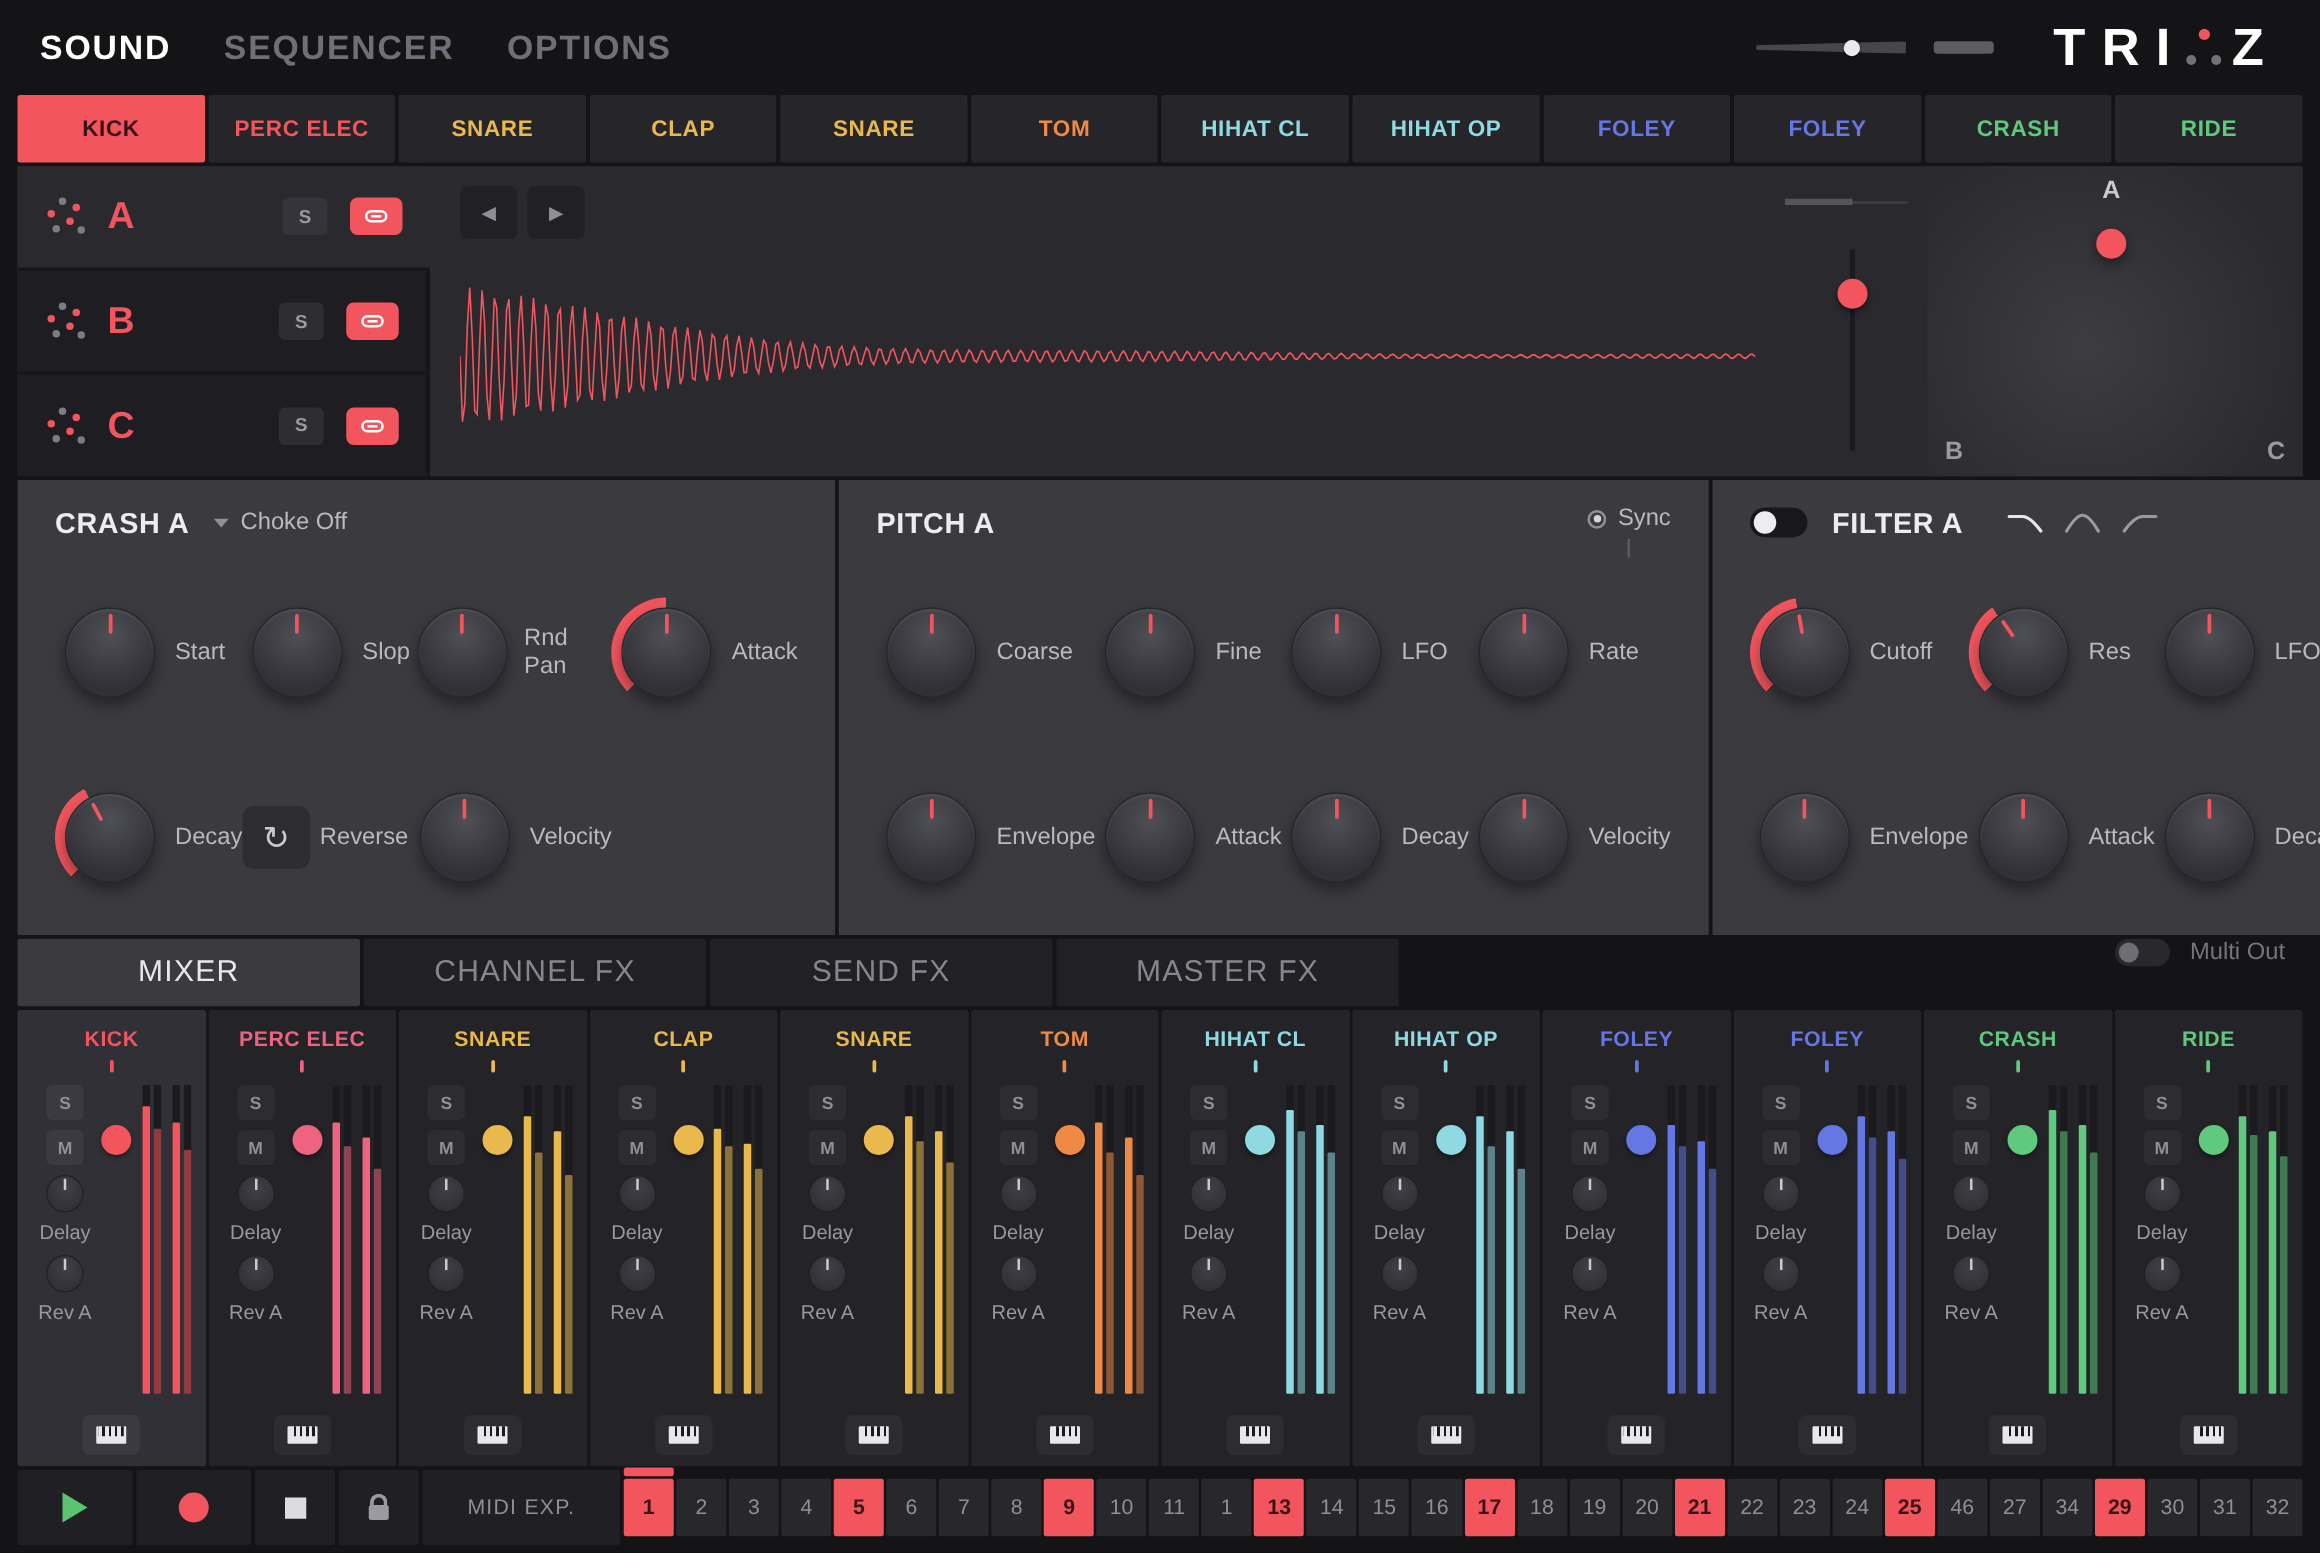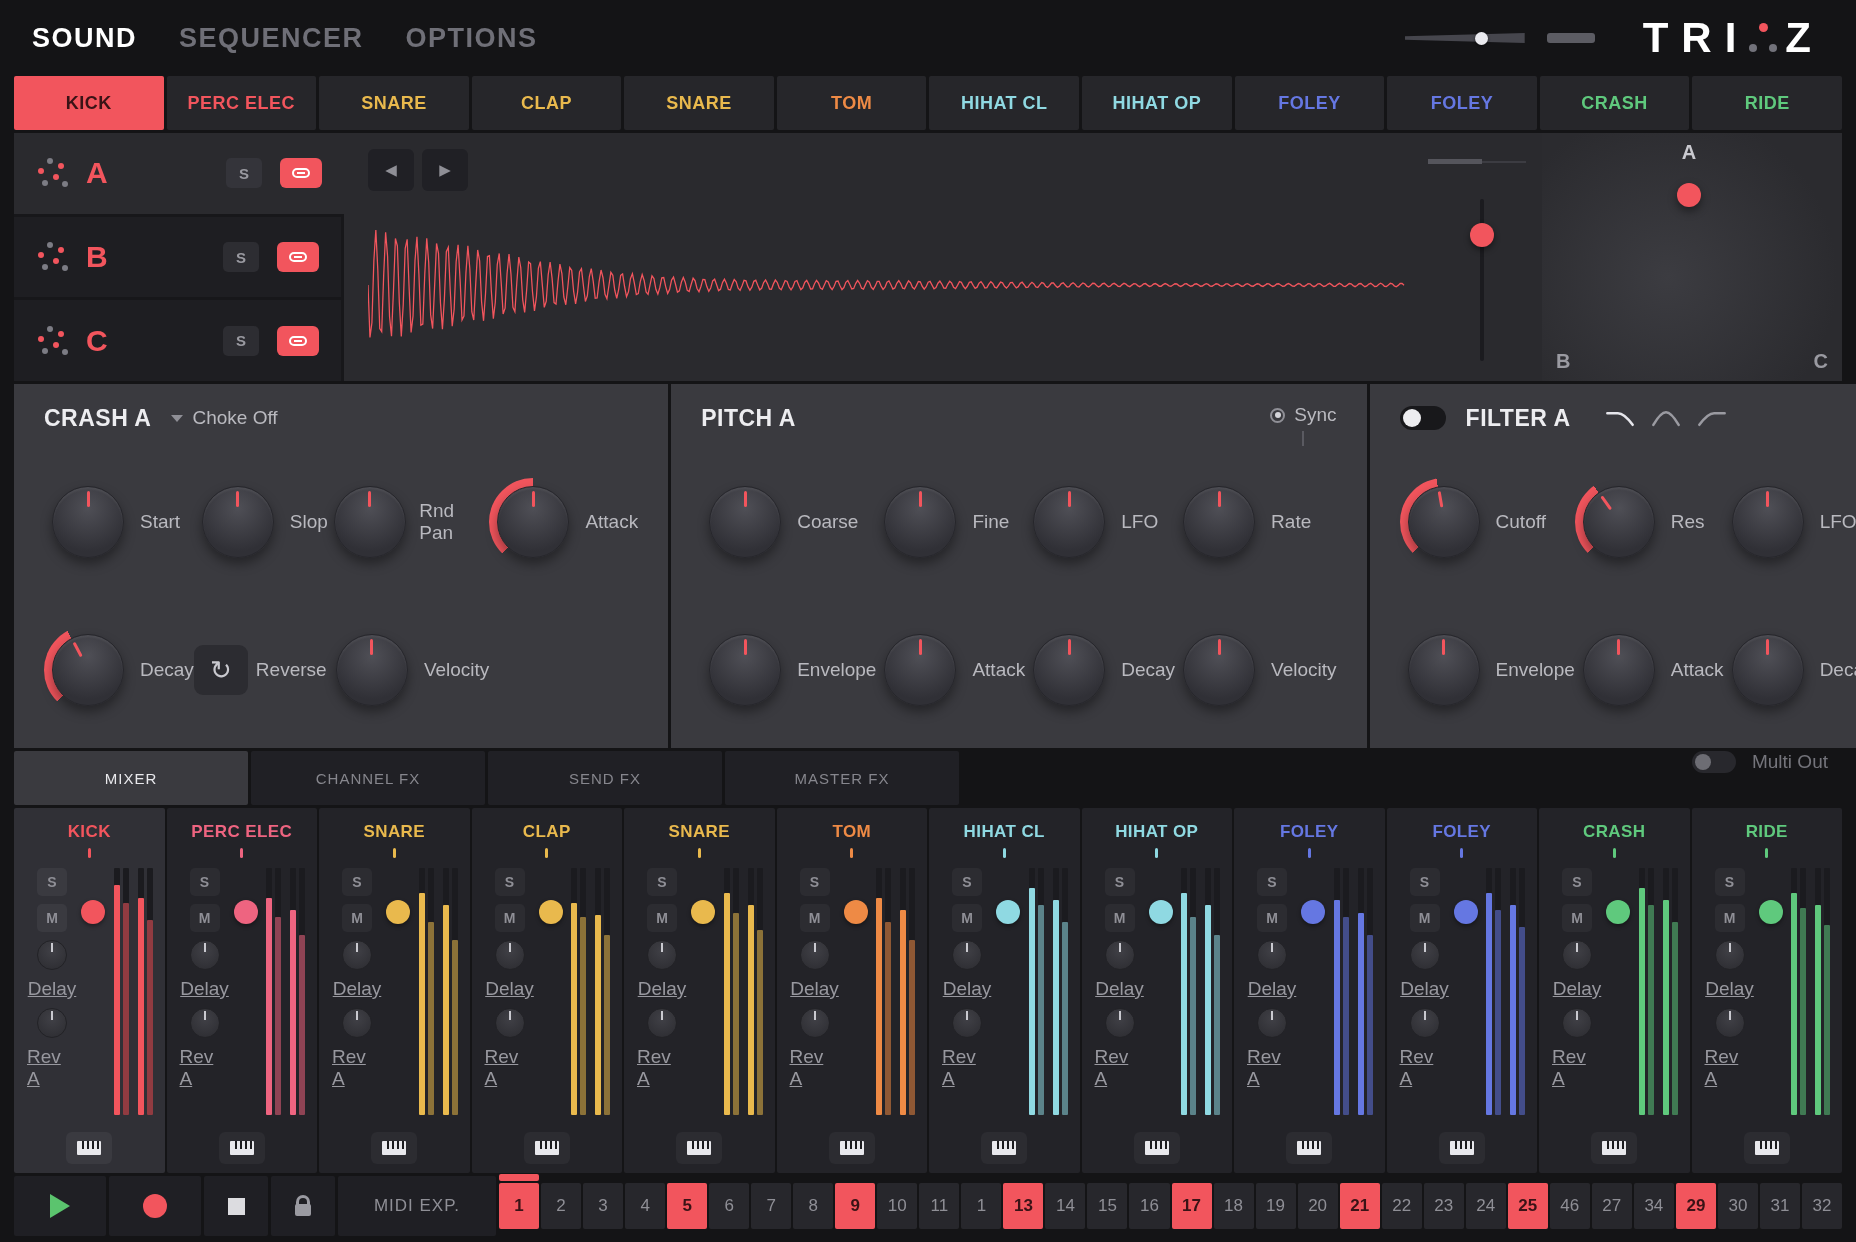--- a/index.html
+++ b/index.html
@@ -90,39 +90,39 @@
   .kwrap{position:relative;width:88px;height:88px;display:flex;align-items:center;justify-content:center;}
   .ring{position:absolute;inset:0;border-radius:50%;}
   .knob{position:relative;width:72px;height:72px;border-radius:50%;background:radial-gradient(circle at 50% 30%,#4f4f56,#303036 72%);border:1px solid #26262b;box-shadow:0 6px 12px rgba(0,0,0,.38), inset 0 2px 2px rgba(255,255,255,.07);}
   .ptr{position:absolute;inset:0;}
   .ptr i{position:absolute;top:4px;left:calc(50% - 1.5px);width:3px;height:16px;border-radius:2px;background:#f2555d;}
   .klabel{color:#b9b9bf;font-size:19px;}
   .revbtn{width:54px;height:50px;border:none;border-radius:9px;background:#2c2c31;color:#c9c9cf;font-size:26px;display:flex;align-items:center;justify-content:center;margin:19px 0;}
 
   
   .mixer-tabs{height:54px;display:flex;gap:3px;margin-bottom:3px;}
-  .mtab2{width:234px;display:flex;align-items:center;justify-content:center;background:#202025;color:#86868d;font-size:15px;letter-spacing:1px;border-radius:2px;}
+  .mtab2{width:274px;display:flex;align-items:center;justify-content:center;background:#202025;color:#86868d;font-size:24px;letter-spacing:1px;border-radius:2px;}
   .mtab2.active{background:#3a3a3f;color:#e8e8ec;}
   .multi{margin-left:auto;display:flex;align-items:flex-start;gap:16px;padding-right:14px;color:#74747b;font-size:19px;}
   .mtoggle{width:44px;height:22px;border-radius:11px;background:#28282d;position:relative;}
   .mtoggle::after{content:'';position:absolute;left:3px;top:3px;width:16px;height:16px;border-radius:50%;background:#6d6d74;}
 
   
   .mixer{flex:1;display:flex;gap:2px;margin-bottom:3px;}
   .strip{flex:1;background:#232328;display:flex;flex-direction:column;align-items:center;padding-top:14px;border-radius:2px;}
   .strip.sel{background:#303036;}
   .strip-name{font-size:17px;font-weight:bold;letter-spacing:.4px;}
   .strip-tick{width:3px;height:10px;border-radius:2px;margin-top:6px;}
   .strip-body{display:flex;width:100%;flex:1;padding:10px 12px 0 13px;}
   .ctrl-col{display:flex;flex-direction:column;align-items:center;gap:8px;width:50px;flex:none;}
   .smbtn{width:30px;height:28px;border:none;border-radius:5px;background:#2c2c31;color:#8f8f96;font-size:14px;font-weight:bold;}
   .strip.sel .smbtn{background:#3a3a40;}
   .sknob{width:30px;height:30px;border-radius:50%;background:radial-gradient(circle at 50% 35%,#404046,#2b2b30);position:relative;border:1px solid #222226;}
   .sknob::after{content:'';position:absolute;top:2px;left:calc(50% - 1px);width:2px;height:9px;background:#c9c9cf;}
-  .slabel{color:#98989f;font-size:19px;text-decoration:underline;}
+  .slabel{color:#98989f;font-size:16px;}
   .pan{width:24px;height:24px;border-radius:50%;margin:32px 0 0 4px;flex:none;box-shadow:0 2px 4px rgba(0,0,0,.4);}
   .meters{margin-left:auto;display:flex;gap:9px;height:97%;align-items:flex-end;}
   .mg{display:flex;gap:3px;height:100%;align-items:flex-end;}
   .mtrack{width:6px;height:100%;background:#1b1b1f;border-radius:1px;display:flex;align-items:flex-end;}
   .mfill{width:100%;border-radius:1px;background:var(--c);}
   .kbdwrap{height:50px;display:flex;align-items:center;justify-content:center;width:100%;}
   .kbd{width:46px;height:32px;border-radius:6px;background:#2c2c31;display:flex;align-items:center;justify-content:center;}
   .strip.sel .kbd{background:#3a3a40;}
   .keys{width:24px;height:14px;background:#e8e8ec;position:relative;border-radius:1px;}
   .keys::after{content:'';position:absolute;top:0;left:2px;right:2px;height:8px;background:repeating-linear-gradient(90deg,transparent 0 3px,#1b1b1e 3px 5px);}

